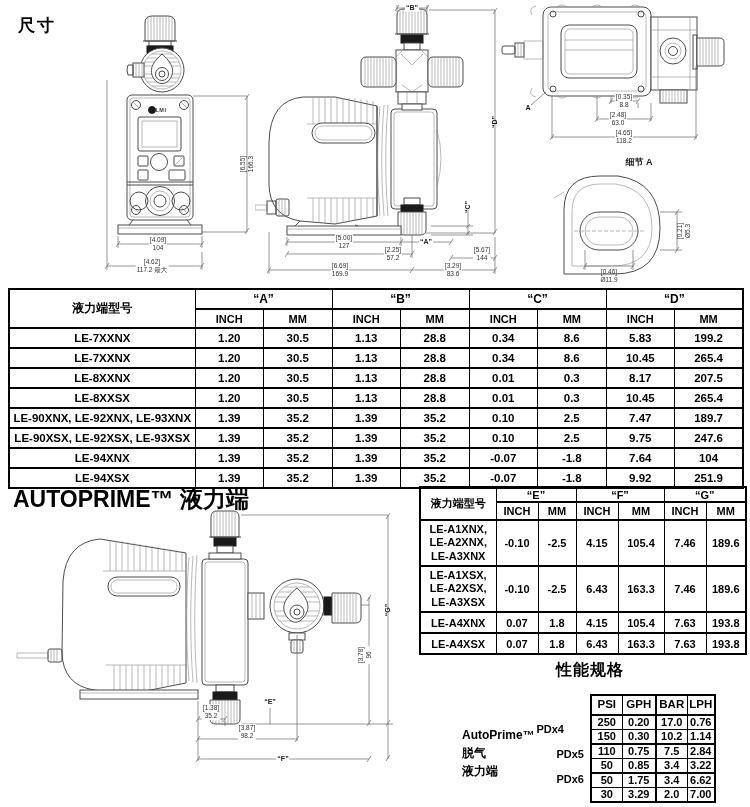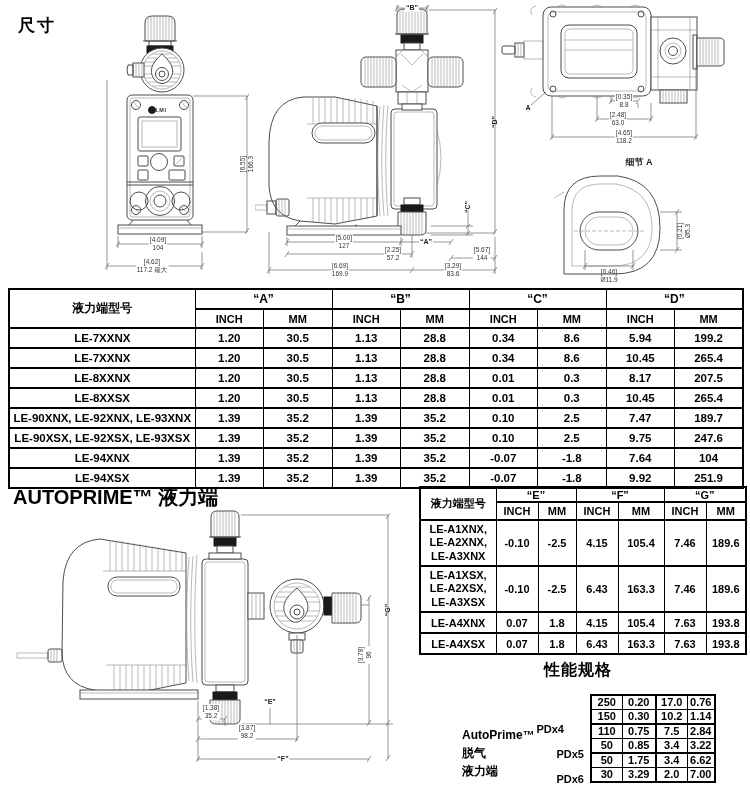--- a/index.html
+++ b/index.html
@@ -1,20 +1,20 @@
 <!DOCTYPE html>
 <html><head>
 <meta charset="utf-8">
 <style>
   html,body{margin:0;padding:0;}
   body{width:750px;height:807px;background:#fff;position:relative;
        font-family:"Liberation Sans","DejaVu Sans",sans-serif;color:#000;overflow:hidden;}
   .abs{position:absolute;}
   .h1{font-size:17px;font-weight:bold;letter-spacing:2px;}
-  .h2{font-size:20px;font-weight:bold;}
+  .h2{font-size:23px;font-weight:bold;}
   .h3{font-size:16px;font-weight:bold;letter-spacing:1px;}
 
   
   .draw path,.draw rect,.draw circle,.draw ellipse,.draw line,.draw polyline{
      stroke:#4d4d4d;stroke-width:1;fill:none;}
   .draw .thin{stroke:#8a8a8a;stroke-width:.6;}
   .draw .fW{fill:#fff;}
   .draw .fD{fill:#1a1a1a;stroke:#1a1a1a;}
   .draw .dimln{stroke:#6a6a6a;stroke-width:.7;}
   .draw .dash{stroke-dasharray:4 2;}
@@ -261,21 +261,21 @@
         <th>MM</th>
   </tr>
   <tr>
     <td>LE-7XXNX</td>
     <td>1.20</td>
         <td>30.5</td>
     <td>1.13</td>
         <td>28.8</td>
     <td>0.34</td>
         <td>8.6</td>
-    <td>5.94</td>
+    <td>5.83</td>
         <td>199.2</td>
   </tr>
   <tr>
     <td>LE-7XXNX</td>
     <td>1.20</td>
         <td>30.5</td>
     <td>1.13</td>
         <td>28.8</td>
     <td>0.34</td>
         <td>8.6</td>
@@ -480,38 +480,44 @@
     <td>0.07</td>
         <td>1.8</td>
     <td>6.43</td>
         <td>163.3</td>
     <td>7.63</td>
         <td>193.8</td>
   </tr>
 </tbody>
   </table>
 
-<div class="abs h3" style="left:544px;top:660px;">性能规格</div>
+<div class="abs h3" style="left:556px;top:660px;">性能规格</div>
 
 <div class="sidelbl" style="left:462px;top:726px;">AutoPrime™
 脱气
 液力端</div>
 
 <div class="pdlbl" style="left:532px;top:729px;">PDx4</div>
 <div class="pdlbl" style="left:552px;top:754px;">PDx5</div>
 <div class="pdlbl" style="left:552px;top:779px;">PDx6</div>
 
 <table class="abs pftable" style="left:590px;top:694px;">
   <colgroup>
       <col style="width:31px">
       <col style="width:34px">
       <col style="width:31px">
       <col style="width:28px">
     </colgroup>
   <tbody>
+      <tr>
+    <th>PSI</th>
+    <th>GPH</th>
+    <th class="v2">BAR</th>
+    <th>LPH</th>
+  </tr>
   <tr>
     <td>250</td>
     <td>0.20</td>
     <td class="v2">17.0</td>
     <td>0.76</td>
   </tr>
   <tr>
     <td>150</td>
     <td>0.30</td>
     <td class="v2">10.2</td>

